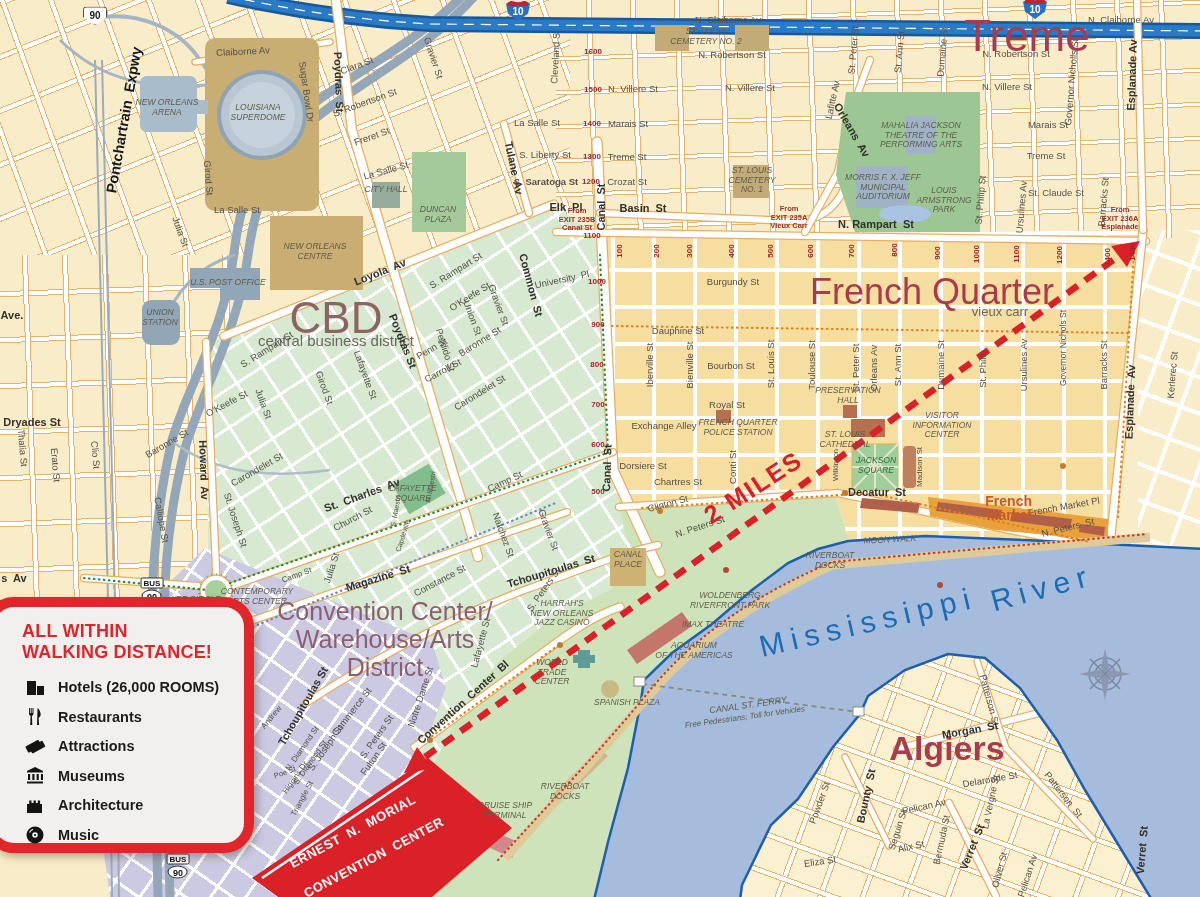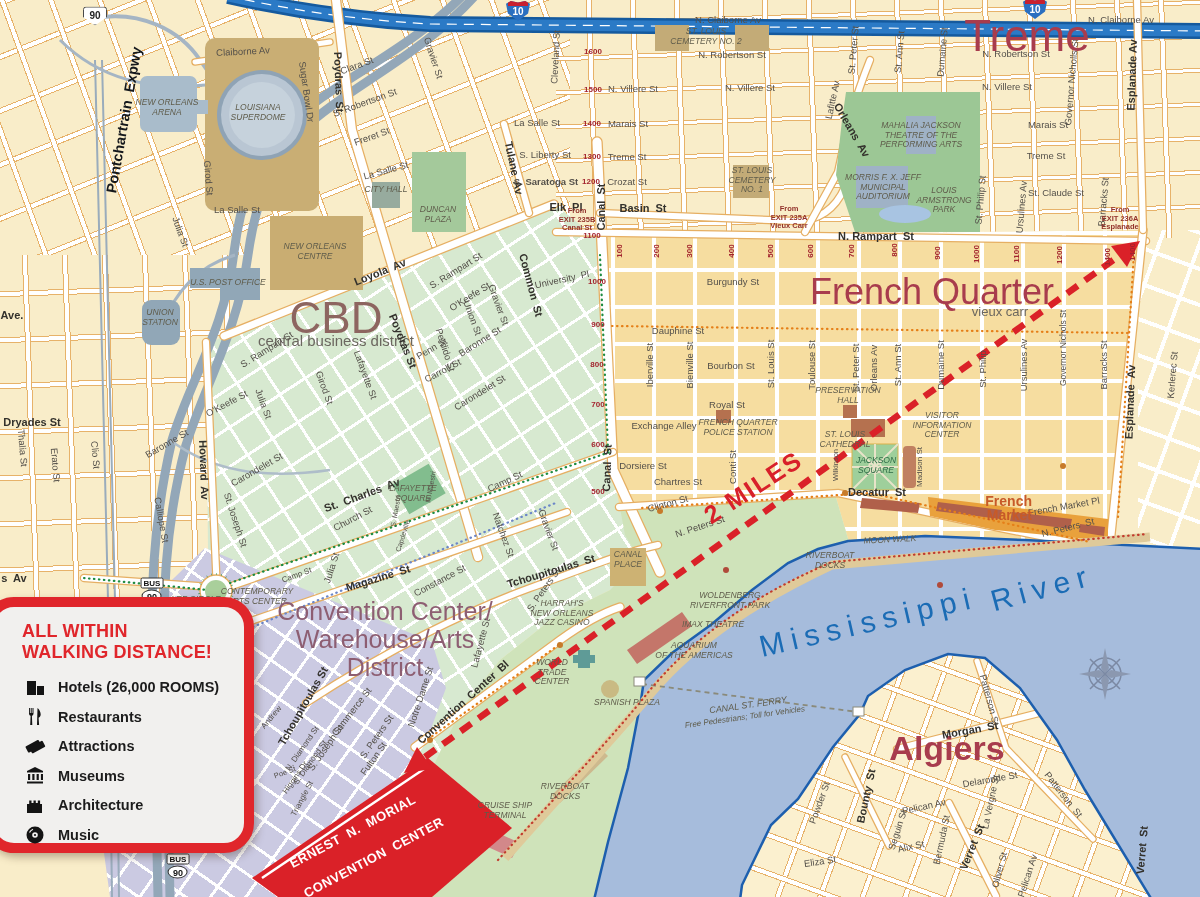--- a/index.html
+++ b/index.html
@@ -319,21 +319,21 @@
       <div class="lbl k-st" style="left: 833px; top: 100px; transform: translate(-50%, -50%) rotate(-78deg);">Lafitte Av</div>
       <div class="lbl k-stb" style="left: 852px; top: 130px; transform: translate(-50%, -50%) rotate(60deg);">Orleans  Av</div>
       <div class="lbl k-st" style="left: 854px; top: 50px; transform: translate(-50%, -50%) rotate(-85deg);">St. Peter St</div>
       <div class="lbl k-st" style="left: 900px; top: 52px; transform: translate(-50%, -50%) rotate(-85deg);">St. Ann St</div>
       <div class="lbl k-st" style="left: 943px; top: 52px; transform: translate(-50%, -50%) rotate(-85deg);">Dumaine St</div>
       <div class="lbl k-st" style="left: 1072px; top: 82px; transform: translate(-50%, -50%) rotate(-85deg);">Governor Nicholls St</div>
       <div class="lbl k-st" style="left: 981px; top: 200px; transform: translate(-50%, -50%) rotate(-85deg);">St. Philip St</div>
       <div class="lbl k-st" style="left: 1022px; top: 207px; transform: translate(-50%, -50%) rotate(-85deg);">Ursulines Av</div>
       <div class="lbl k-st" style="left: 1104px; top: 202px; transform: translate(-50%, -50%) rotate(-85deg);">Barracks St</div>
       <div class="lbl k-st" style="left: 1056px; top: 193px; transform: translate(-50%, -50%) rotate(0deg);">St. Claude St</div>
-      <div class="lbl k-stb" style="left: 876px; top: 236px; transform: translate(-50%, -50%) rotate(0deg);">N. Rampart  St</div>
+      <div class="lbl k-stb" style="left: 876px; top: 224px; transform: translate(-50%, -50%) rotate(0deg);">N. Rampart  St</div>
       <div class="lbl k-dist" style="left: 1027px; top: 36px; font-size: 44px; transform: translate(-50%, -50%) rotate(0deg);">Treme</div>
       <div class="lbl k-stb" style="left: 1132px; top: 75px; transform: translate(-50%, -50%) rotate(-88deg);">Esplanade Av</div>
       <div class="lbl k-stb" style="left: 1130px; top: 402px; transform: translate(-50%, -50%) rotate(-88deg);">Esplanade  Av</div>
       <div class="lbl k-st" style="left: 1173px; top: 375px; transform: translate(-50%, -50%) rotate(-85deg);">Kerlerec St</div>
       <div class="lbl k-dist" style="left: 932px; top: 292px; font-size: 36px; transform: translate(-50%, -50%) rotate(0deg);">French Quarter</div>
       <div class="lbl k-sub" style="left: 1000px; top: 312px; font-size: 13px; transform: translate(-50%, -50%) rotate(0deg);">vieux carr</div>
       <div class="lbl k-st" style="left: 733px; top: 282px; transform: translate(-50%, -50%) rotate(0deg);">Burgundy St</div>
       <div class="lbl k-st" style="left: 678px; top: 331px; transform: translate(-50%, -50%) rotate(0deg);">Dauphine St</div>
       <div class="lbl k-st" style="left: 731px; top: 366px; transform: translate(-50%, -50%) rotate(0deg);">Bourbon St</div>
       <div class="lbl k-st" style="left: 727px; top: 405px; transform: translate(-50%, -50%) rotate(0deg);">Royal St</div>

